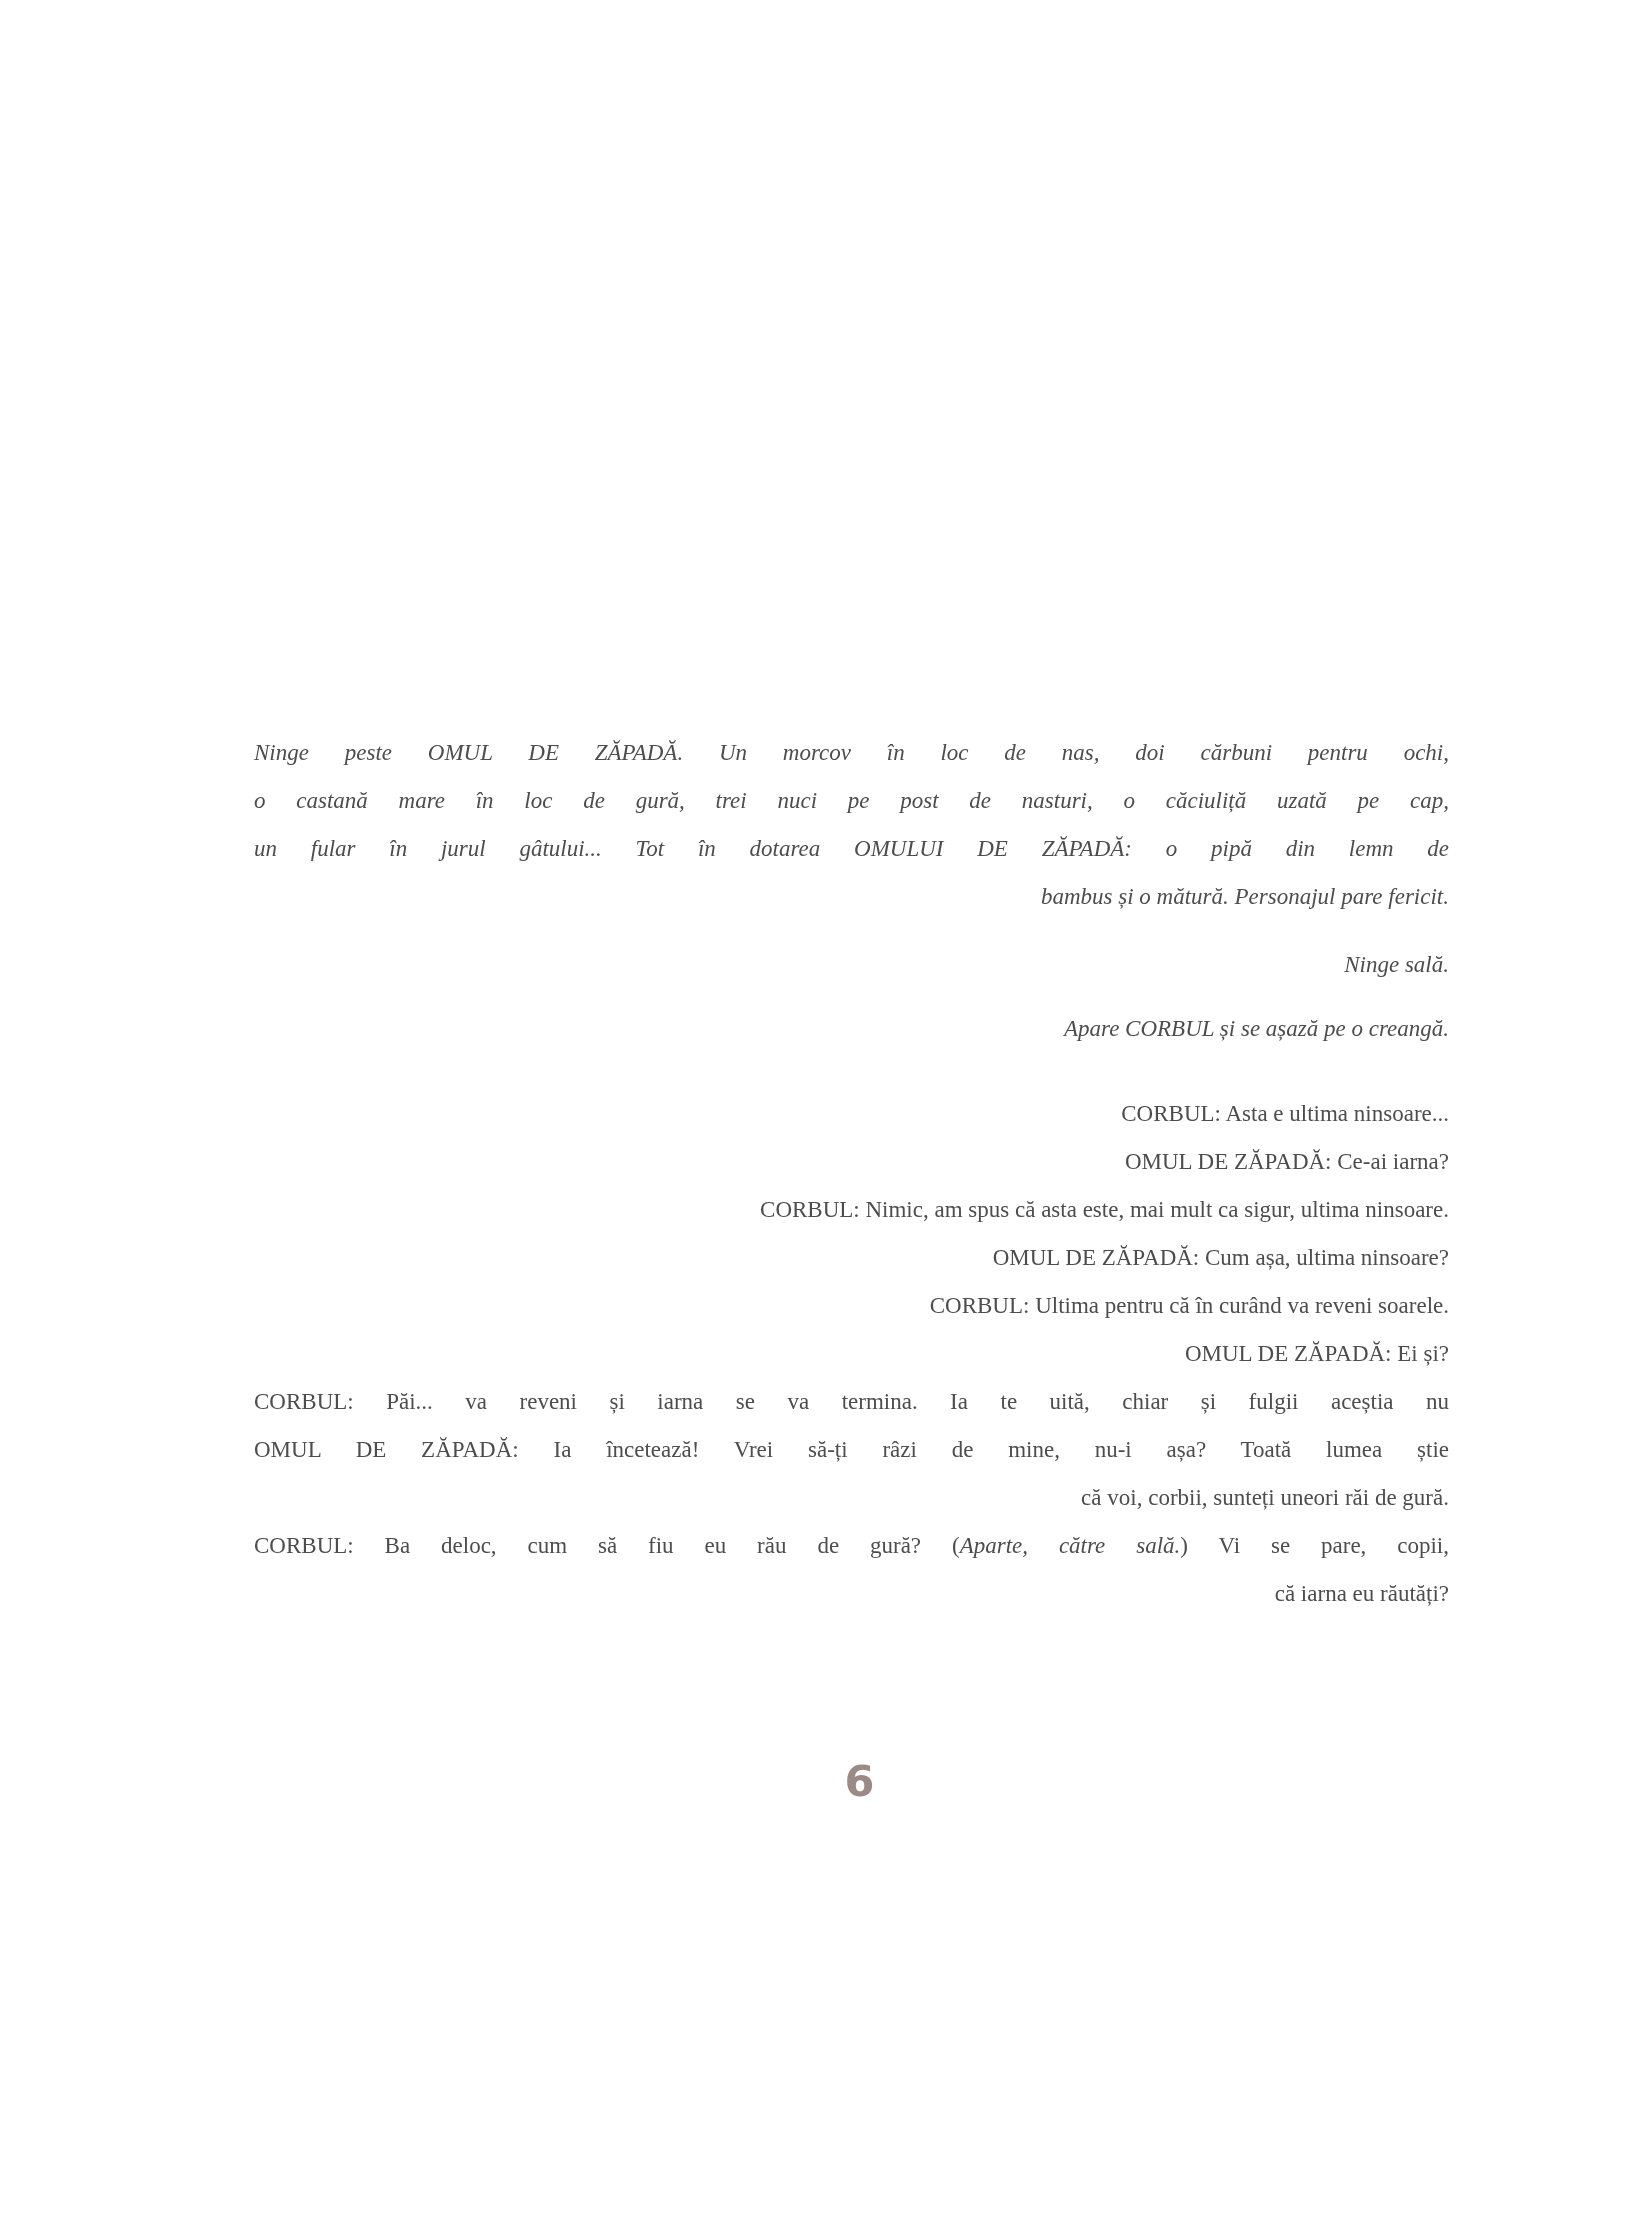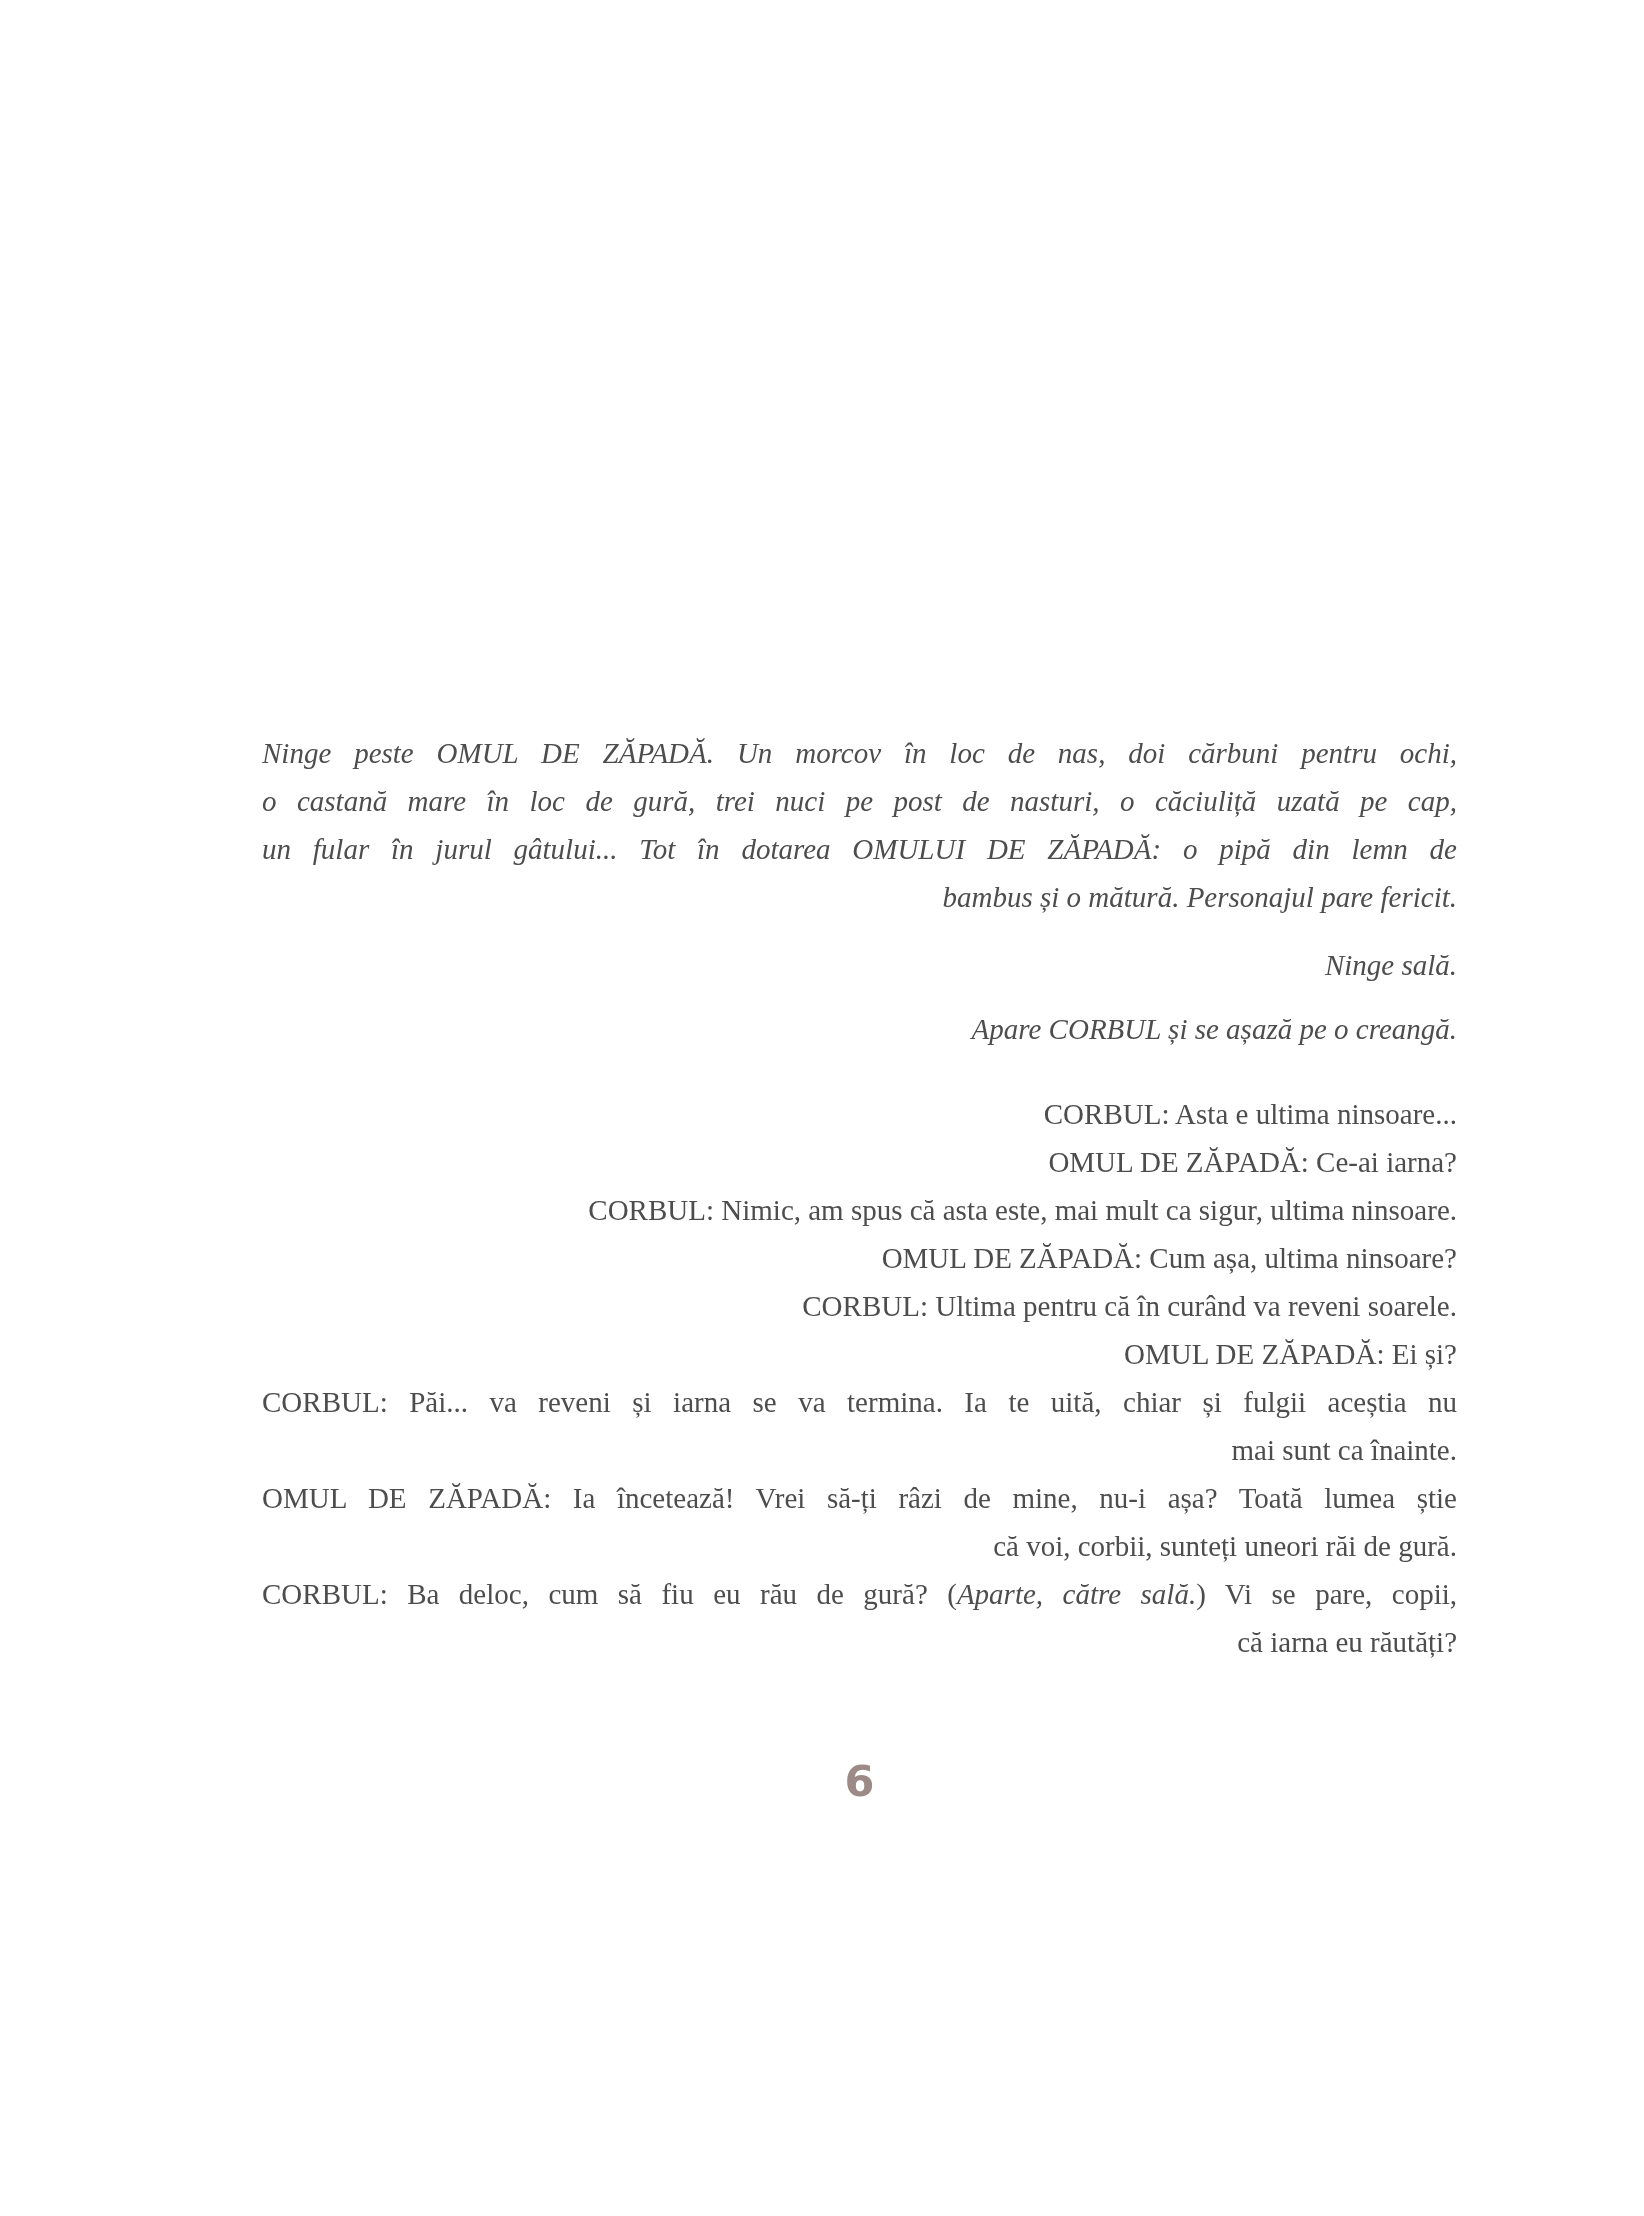--- a/index.html
+++ b/index.html
@@ -7,24 +7,24 @@
     position: relative;
     width: 1644px;
     height: 2216px;
     background: #ffffff;
     overflow: hidden;
     font-family: "Liberation Serif", serif;
     color: #4d4d4d;
   }
   .text-block {
     position: absolute;
-    left: 262px;
+    left: 254px;
     top: 729px;
     width: 1195px;
-    font-size: 29px;
+    font-size: 23px;
     line-height: 48px;
   }
   .para { margin: 0; }
   .para.stage { font-style: italic; margin-bottom: 16px; }
   .para.stage.first { margin-bottom: 20px; }
   .dialogue-block { margin-top: 37px; }
   .line { text-align: right; }
   .line.just { text-align: justify; text-align-last: justify; }
   .line.cont { padding-left: 39px; }
   .seg-italic { font-style: italic; }
@@ -75,21 +75,20 @@
           <div class="line">OMUL DE ZĂPADĂ: Cum așa, ultima ninsoare?</div>
         </div>
         <div class="para dialogue">
           <div class="line">CORBUL: Ultima pentru că în curând va reveni soarele.</div>
         </div>
         <div class="para dialogue">
           <div class="line">OMUL DE ZĂPADĂ: Ei și?</div>
         </div>
         <div class="para dialogue">
           <div class="line just">CORBUL: Păi... va reveni și iarna se va termina. Ia te uită, chiar și fulgii aceștia nu</div>
-          <div class="line cont">mai sunt ca înainte.</div>
         </div>
         <div class="para dialogue">
           <div class="line just">OMUL DE ZĂPADĂ: Ia încetează! Vrei să-ți râzi de mine, nu-i așa? Toată lumea știe</div>
           <div class="line cont">că voi, corbii, sunteți uneori răi de gură.</div>
         </div>
         <div class="para dialogue">
           <div class="line just"><span class="seg-roman">CORBUL: Ba deloc, cum să fiu eu rău de gură? (</span><span class="seg-italic">Aparte, către sală.</span><span class="seg-roman">) Vi se pare, copii,</span></div>
           <div class="line cont">că iarna eu răutăți?</div>
         </div>
       </div>

